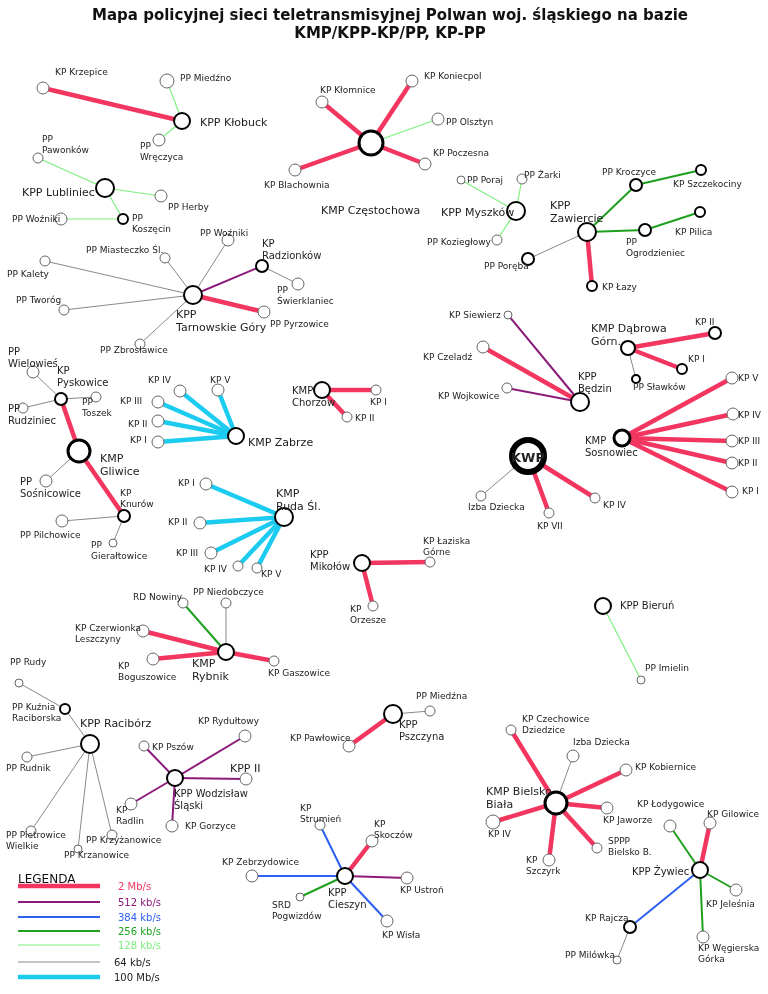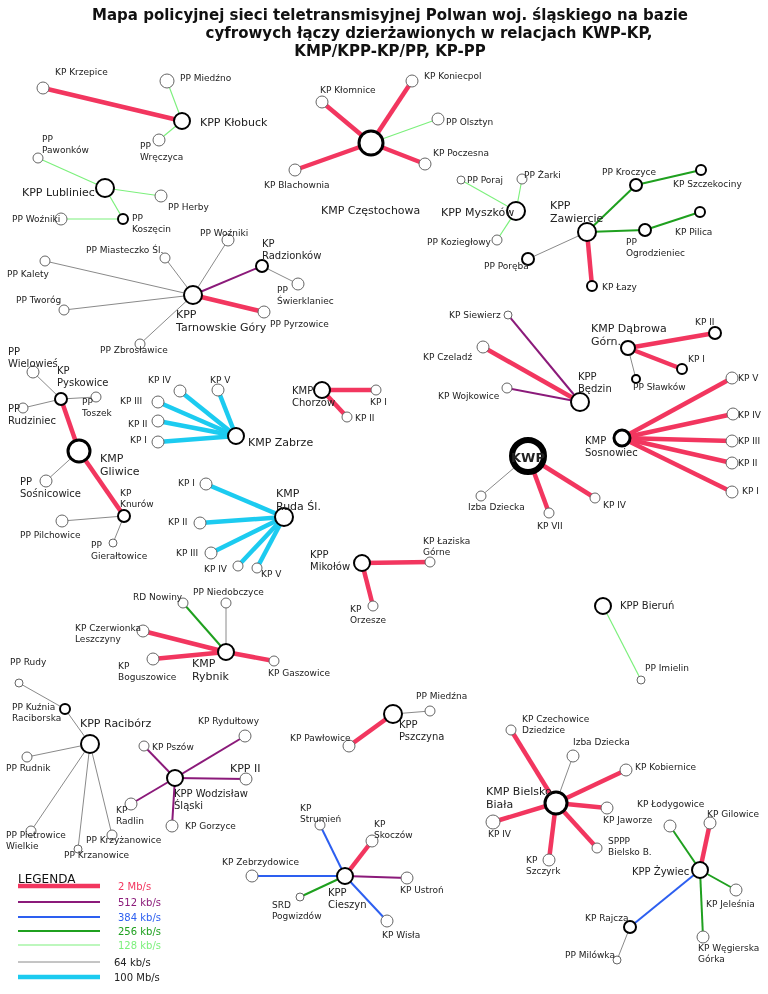--- a/index.html
+++ b/index.html
@@ -11,21 +11,20 @@
   #title .l3 { padding-left: 12px; }
   svg#map { position: absolute; left: 0; top: 0; }
   .lbl { font-family: "DejaVu Sans", sans-serif; fill: #222; }
   .legend-title { font-family: "DejaVu Sans", sans-serif; font-size: 12px; fill: #111; }
 </style>
 </head>
 <body>
 
 <div id="title">
   <div class="l1">Mapa policyjnej sieci teletransmisyjnej Polwan woj. śląskiego na bazie</div>
-  <div class="l2">cyfrowych łączy dzierżawionych w relacjach KWP-KP,</div>
   <div class="l3">KMP/KPP-KP/PP, KP-PP</div>
 </div>
 
 <svg id="map" width="768" height="994">
   <g id="links-layer">
       <line x1="182" y1="121" x2="43" y2="88" stroke="#f2365f" stroke-width="4.5"></line>
       <line x1="182" y1="121" x2="167" y2="81" stroke="#7cf07c" stroke-width="1.2"></line>
       <line x1="182" y1="121" x2="159" y2="140" stroke="#7cf07c" stroke-width="1.2"></line>
       <line x1="105" y1="188" x2="38" y2="158" stroke="#7cf07c" stroke-width="1.2"></line>
       <line x1="105" y1="188" x2="161" y2="196" stroke="#7cf07c" stroke-width="1.2"></line>

